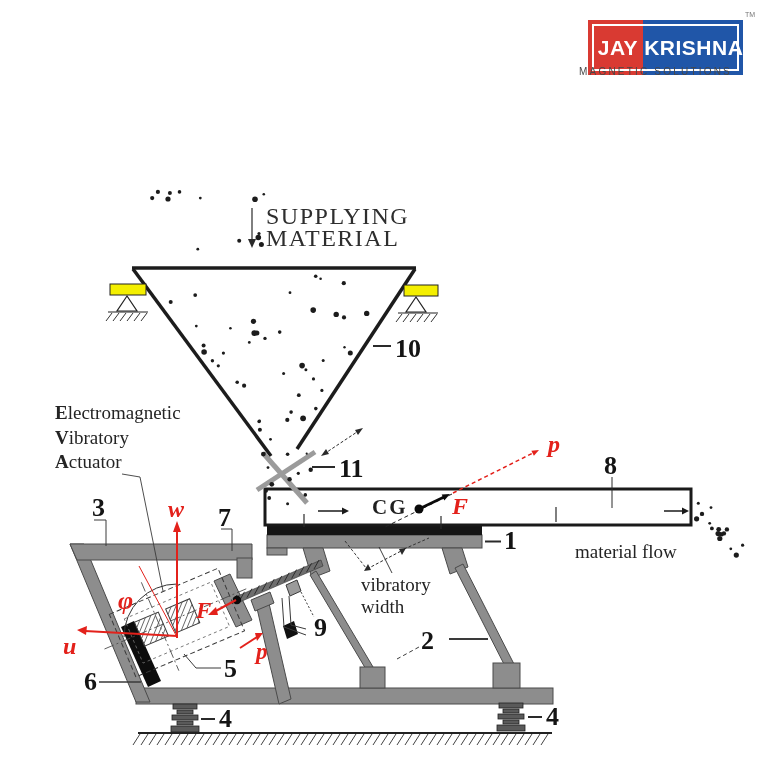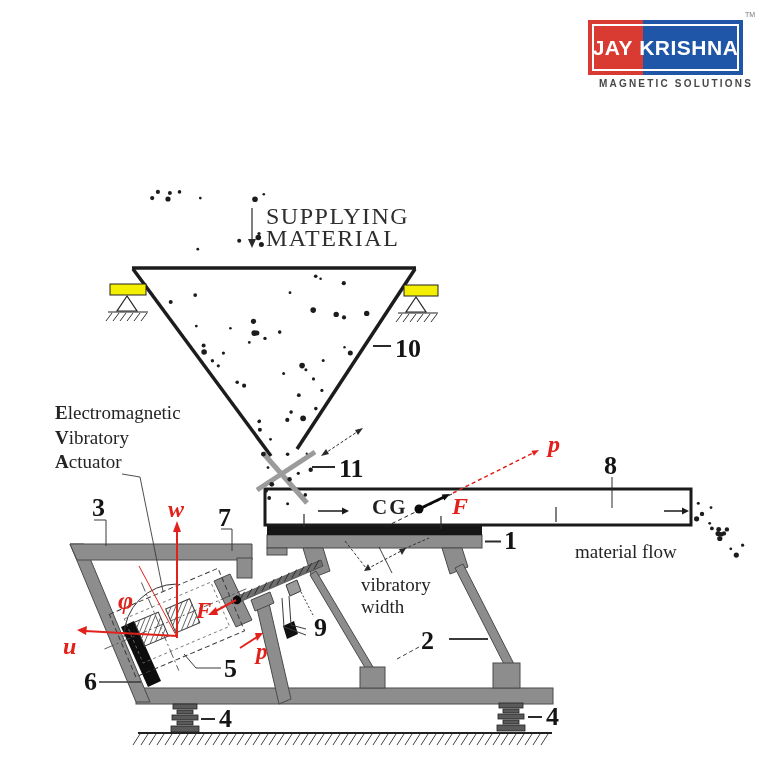--- a/index.html
+++ b/index.html
@@ -10,25 +10,25 @@
   .num{font-size:26px;font-weight:700;fill:#141414;}
   .cap{font-size:24px;letter-spacing:1.5px;fill:#2e2e2e;}
   .small{font-size:19px;fill:#242424;}
   .red-it{font-style:italic;font-weight:700;fill:#e3211b;}
   
   .logo{position:absolute;left:588px;top:20px;width:155px;height:55px;
         font-family:"Liberation Sans","DejaVu Sans",sans-serif;}
   .logo-box{position:absolute;inset:0;display:flex;align-items:center;justify-content:center;
         background:linear-gradient(to right,#d93a32 0 35.5%,#2056a8 35.5% 100%);}
   .logo-inner{position:absolute;inset:4px;border:2px solid #ffffff;}
-  .logo-text{position:relative;color:#fff;font-weight:700;font-size:21px;letter-spacing:.5px;white-space:nowrap;}
+  .logo-text{position:relative;color:#fff;font-weight:700;font-size:21px;letter-spacing:.5px;white-space:nowrap;padding-left:10px;}
   .logo-text .sp{display:inline-block;width:6px;}
   .logo-tm{position:absolute;right:-12px;top:-9px;font-size:7px;color:#777;letter-spacing:0;}
-  .logo-tagline{position:absolute;top:58px;left:-9px;width:174px;text-align:right;
-        font-size:10px;font-weight:700;color:#474747;letter-spacing:2.2px;white-space:nowrap;}
+  .logo-tagline{position:absolute;top:46px;left:-9px;width:174px;text-align:left;
+        font-size:10px;font-weight:400;color:#474747;letter-spacing:2.2px;white-space:nowrap;}
 </style>
 </head>
 <body>
 
 <div id="stage">
 
   <svg id="diagram-svg" width="768" height="768" viewBox="0 0 768 768">
 
     <g fill="#8d8d8d" stroke="#4a4a4a" stroke-width="1">
 

